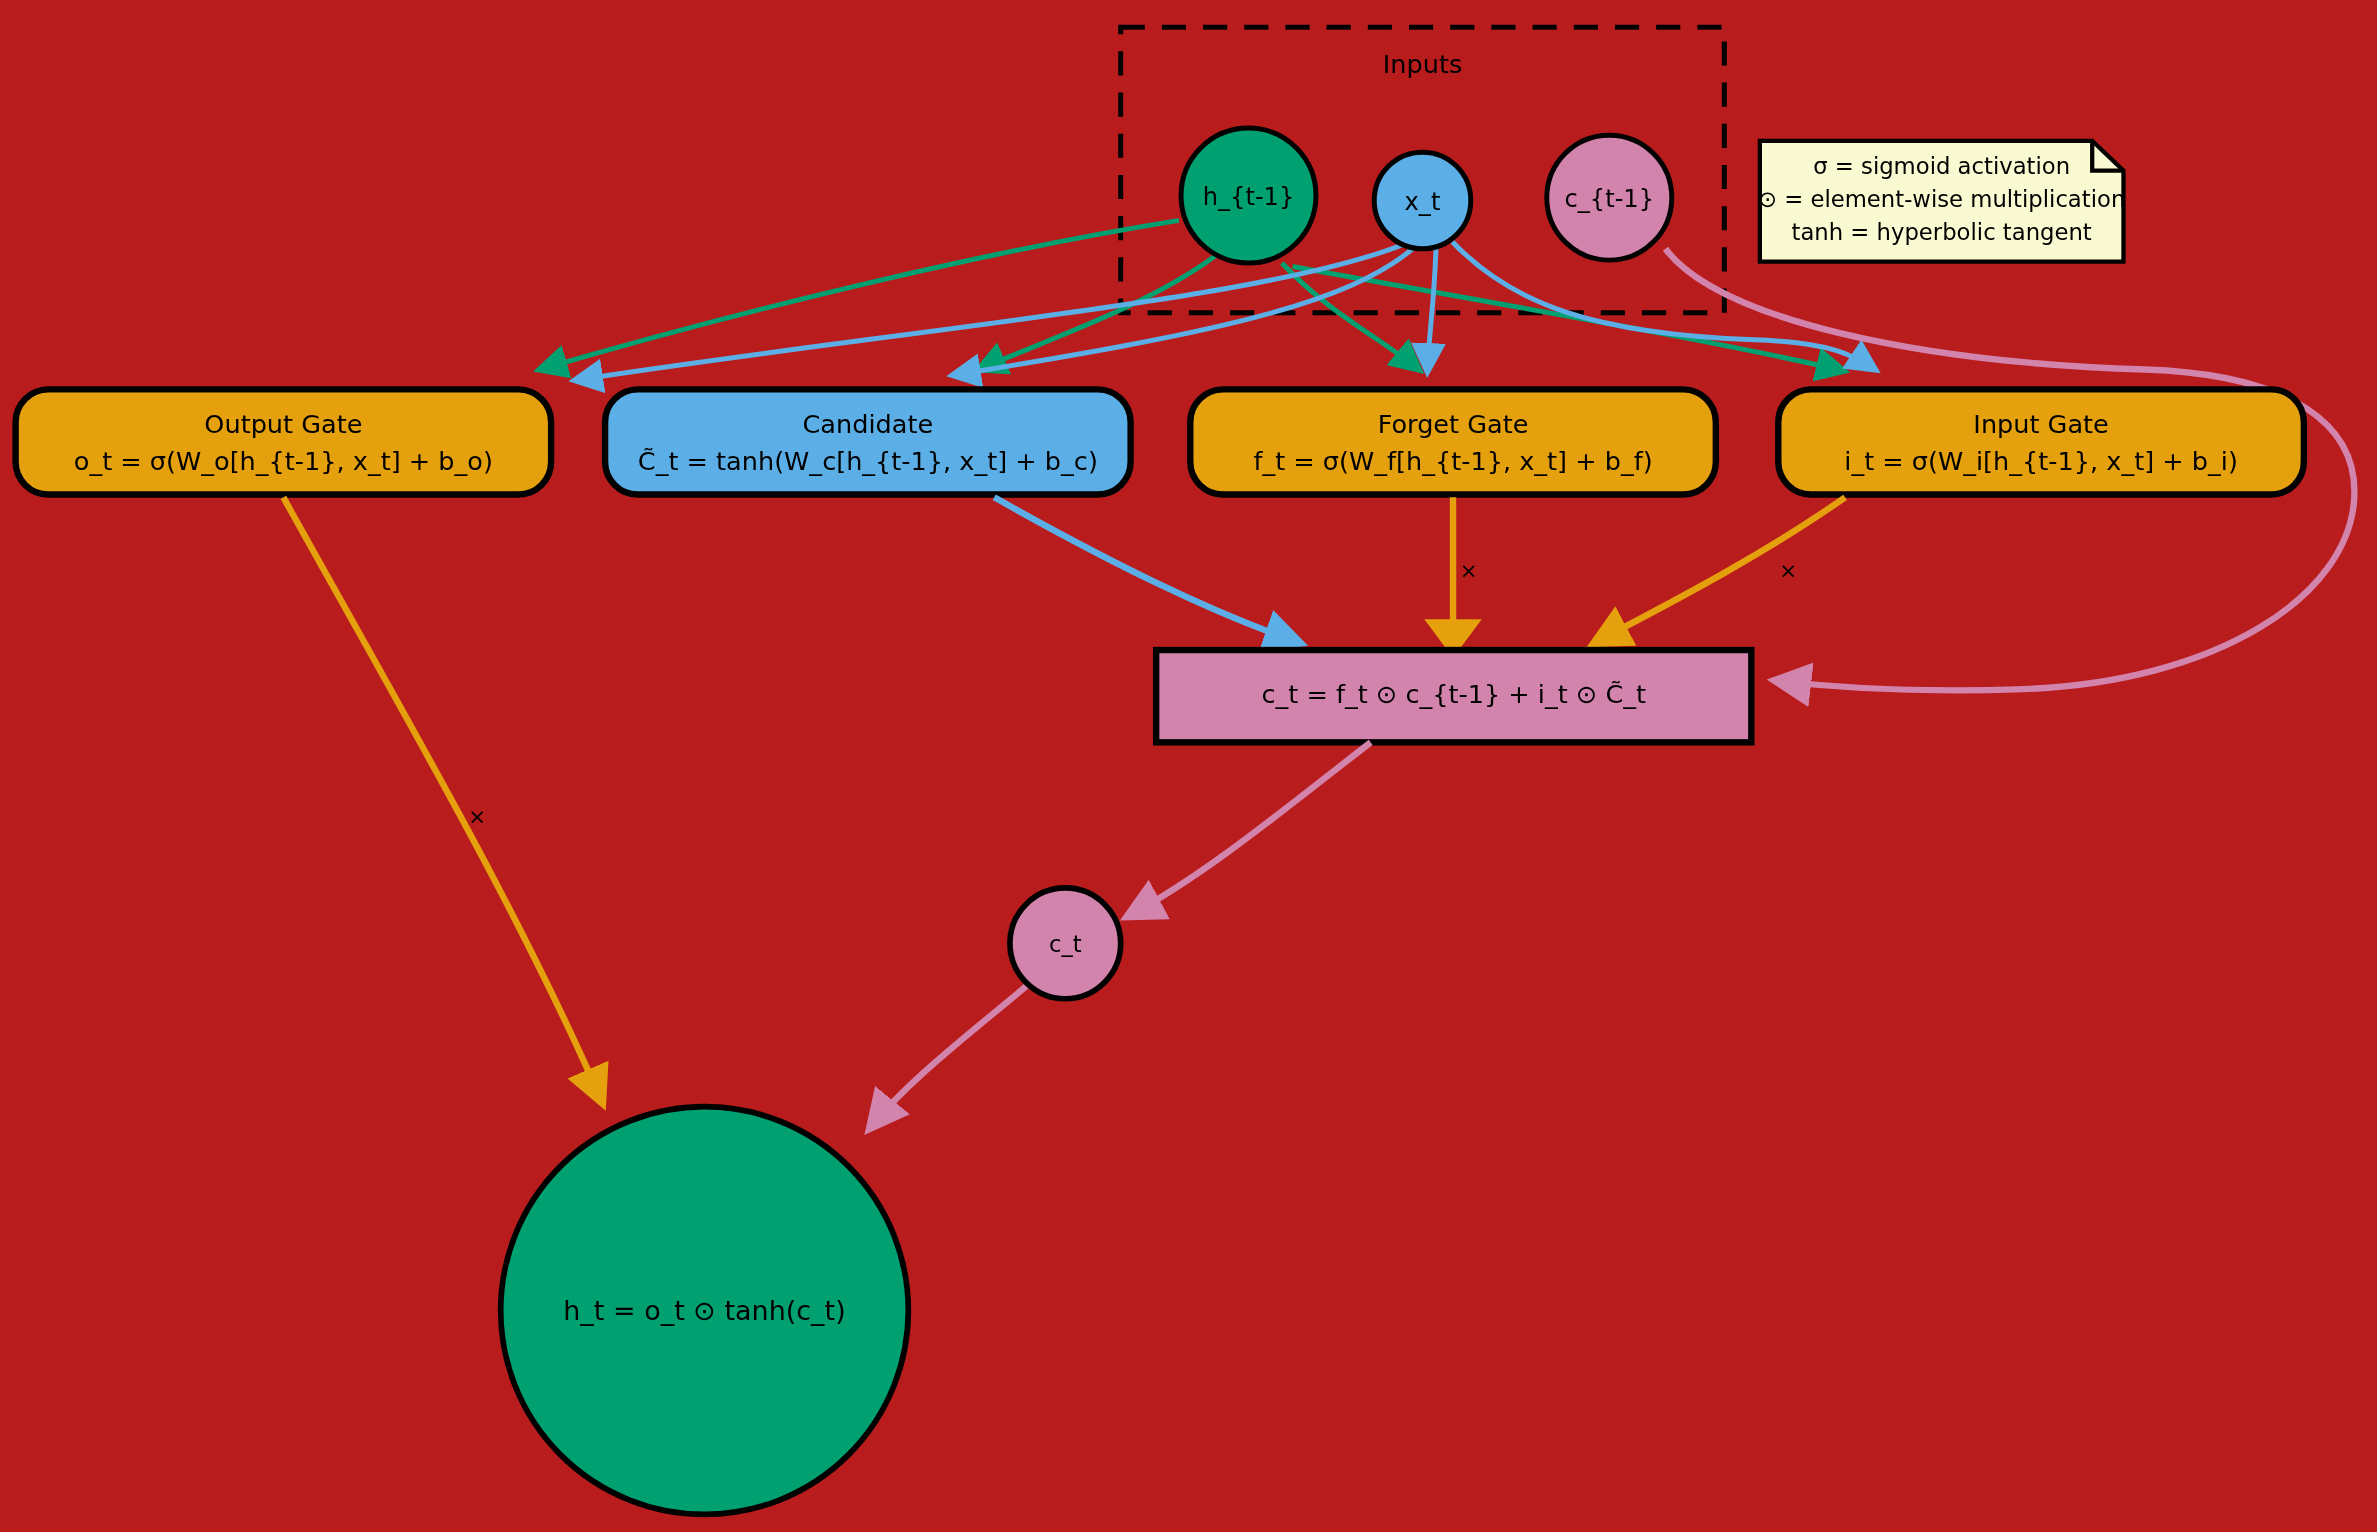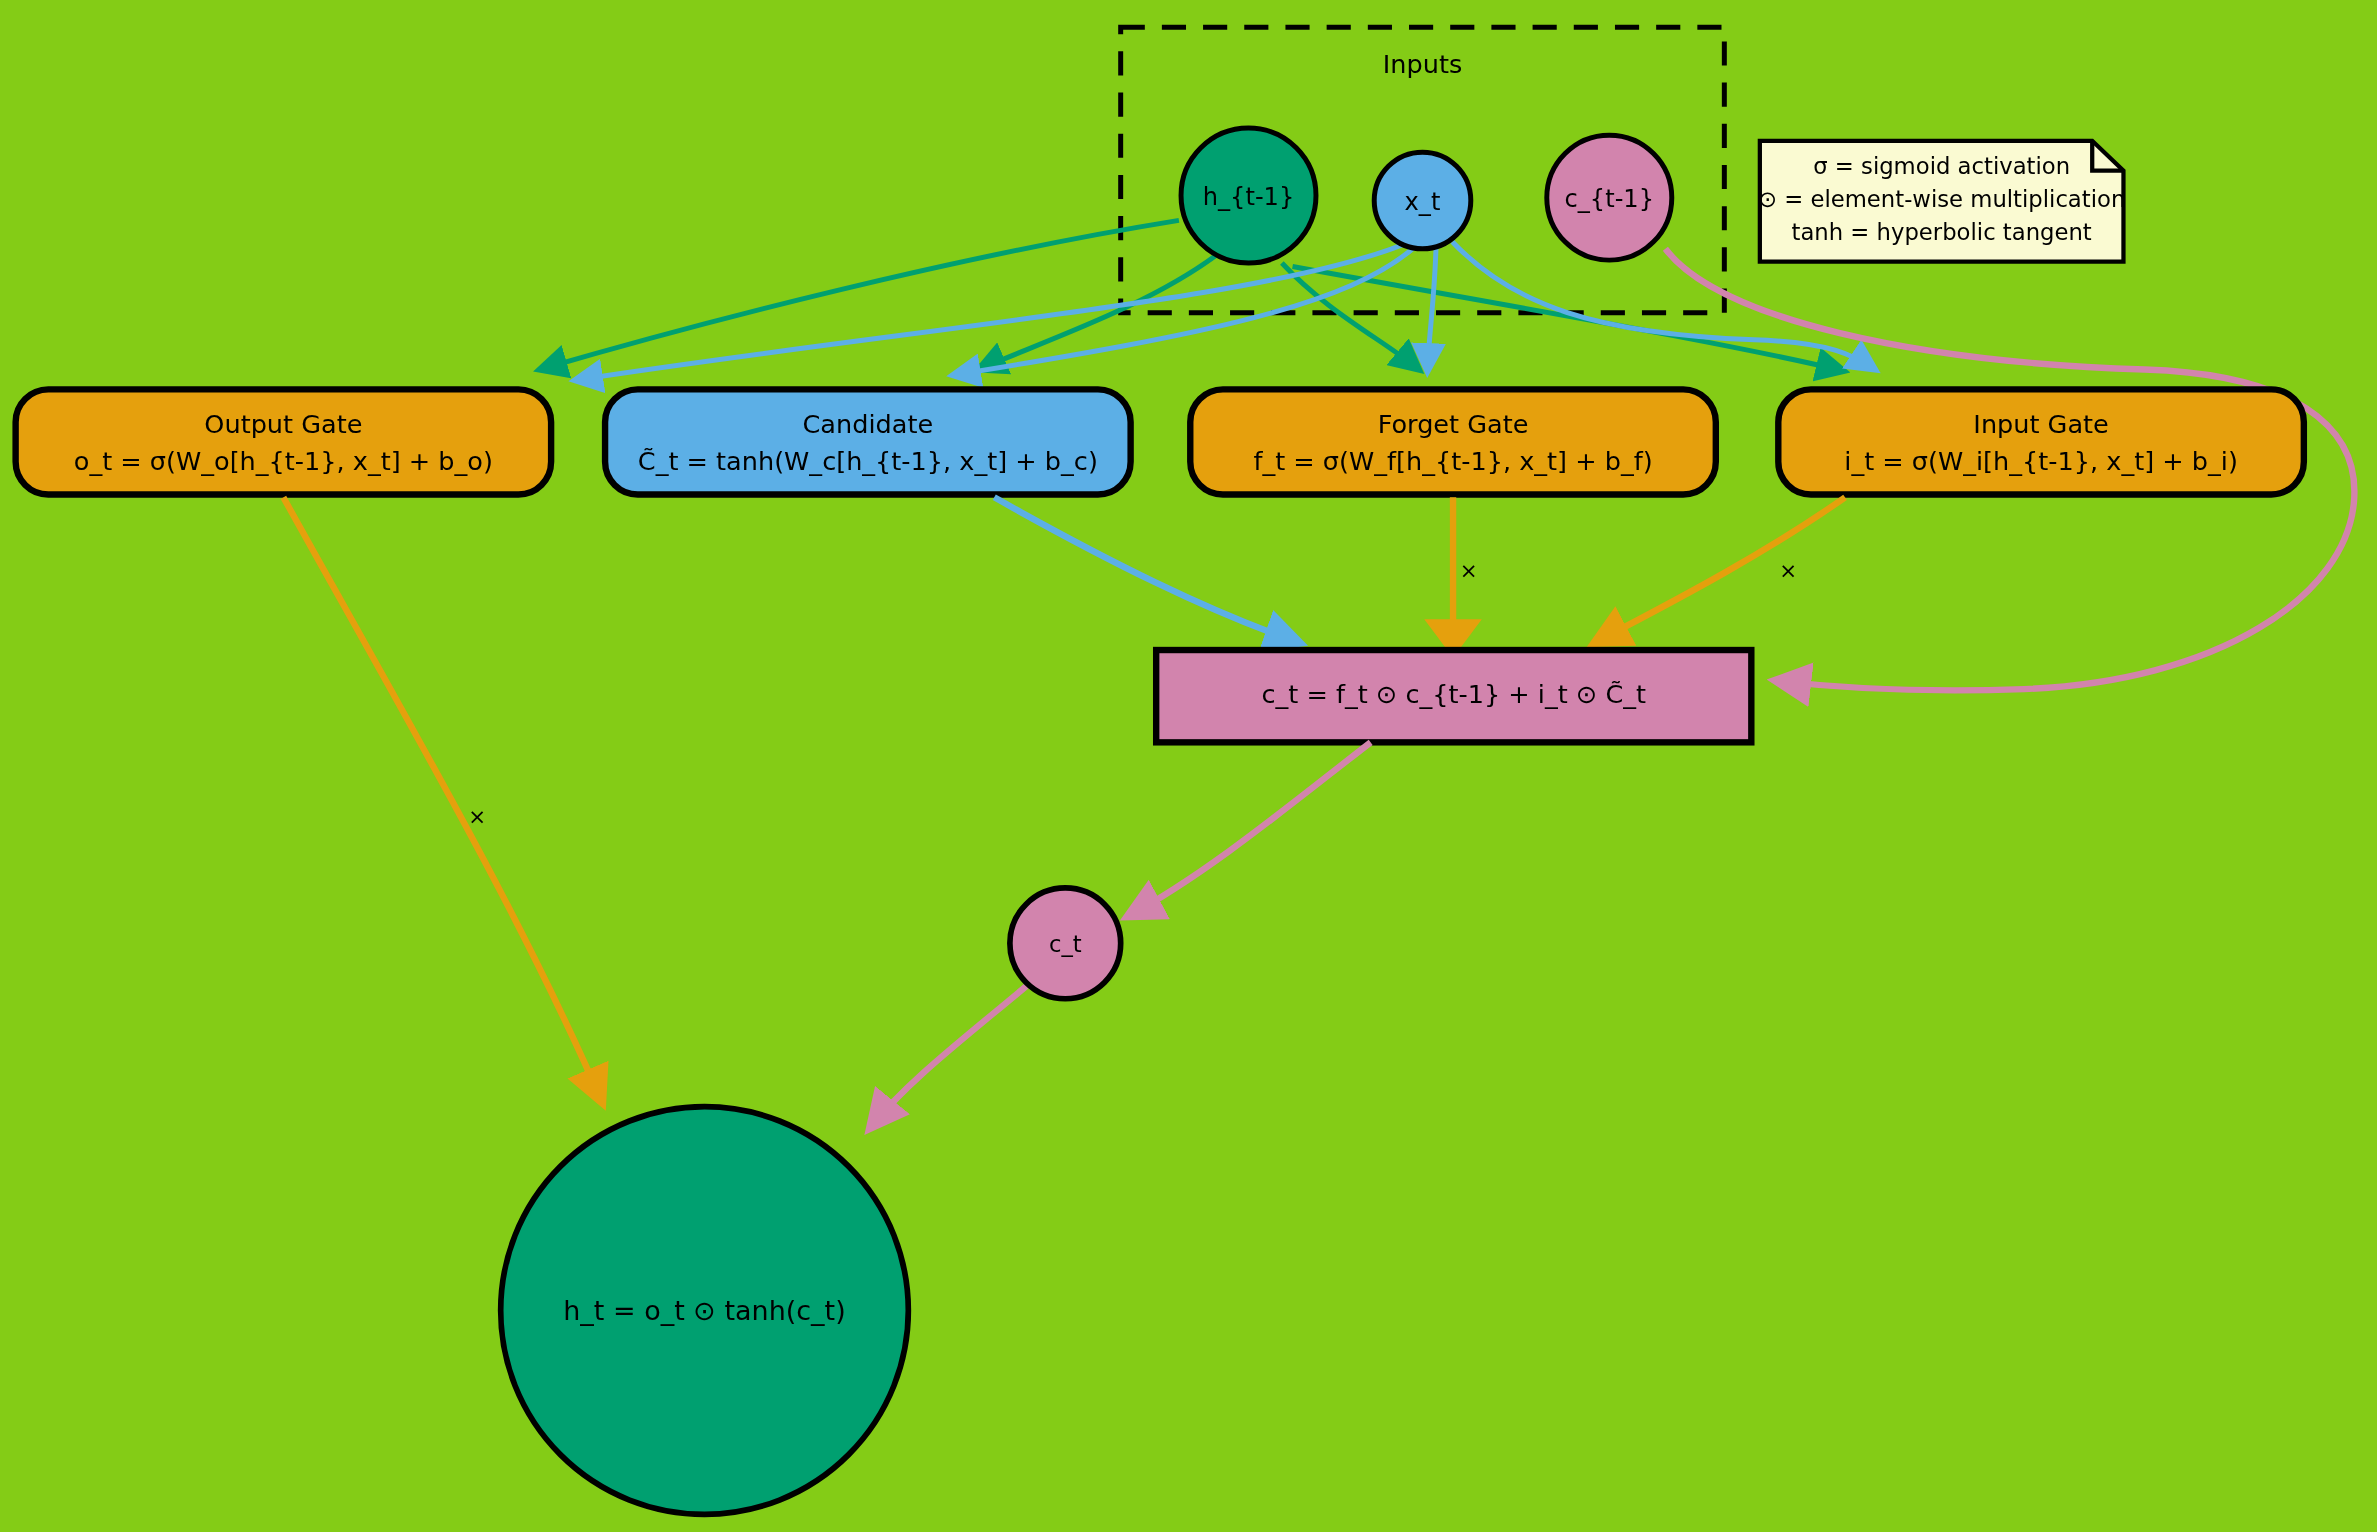--- a/index.html
+++ b/index.html
@@ -7,21 +7,21 @@
     padding: 0;
     background: #ffffff;
   }
   body {
     font-family: "DejaVu Sans", "Liberation Sans", sans-serif;
   }
   #stage {
     position: relative;
     width: 2377px;
     height: 1533px;
-    background: #84cc16;
+    background: #b91c1c;
     overflow: hidden;
   }
   #diagram-svg {
     position: absolute;
     left: 0;
     top: 0;
     width: 2377px;
     height: 1533px;
   }
   .node-label {

